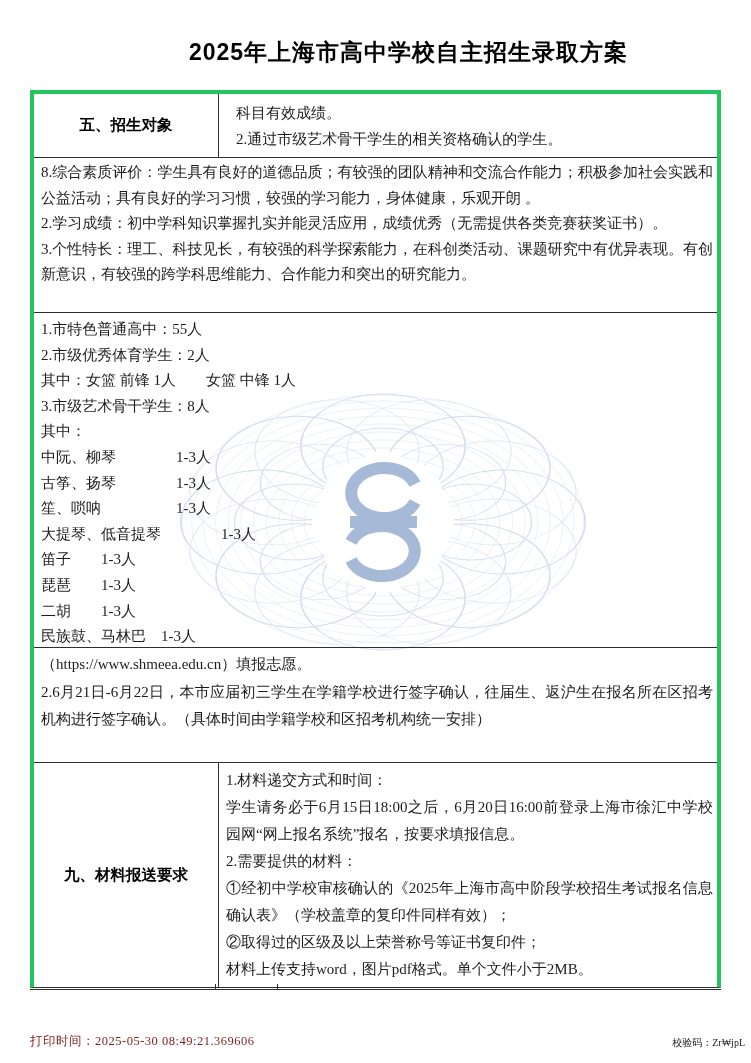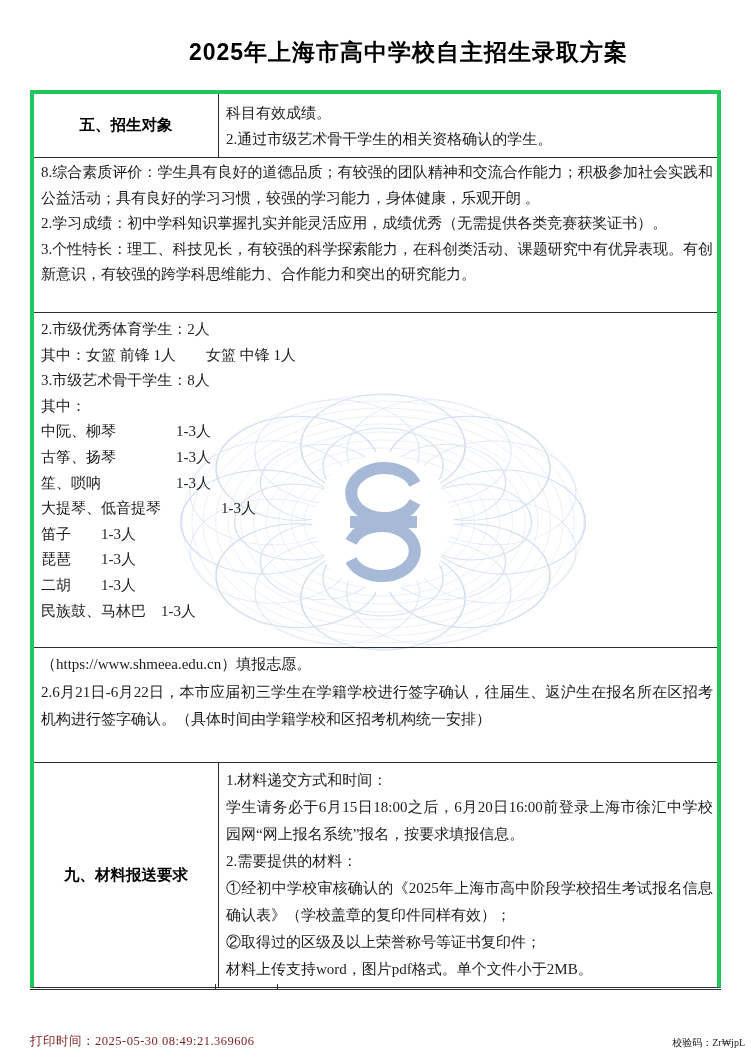--- a/index.html
+++ b/index.html
@@ -52,21 +52,21 @@
     flex:1 1 auto;
     padding:2px 4px 0 7px;
     overflow:hidden;
   }
   .content-cell p {
     font-size:15px;
     white-space:pre-wrap;
     text-align:justify;
     color:#1c1c1c;
   }
-  .row-0 { height:64px; }   .row-0 .content-cell { padding-top:6px; } .row-0 p { line-height:26px; }
+  .row-0 { height:64px; }   .row-0 .content-cell { padding-top:6px; } .row-0 p { line-height:26px;margin-left:10px; }
   .row-1 { height:155px; }  .row-1 p { line-height:25.6px; }
   .row-2 { height:335px; }  .row-2 .content-cell { padding-top:4px; } .row-2 p { line-height:25.6px; }
   .row-3 { height:115px; }  .row-3 .content-cell { padding-top:3px; } .row-3 p { line-height:27.5px; }
   .row-4 { height:224px; }  .row-4 .content-cell { padding-top:4px; } .row-4 p { line-height:27px; }
   
   .bottom-rule2 { position:absolute; left:30px; top:989px; width:691px; height:1px; background:#2e2e2e; z-index:1; }
   .next-col-tick { position:absolute; left:277px; top:984px; width:1px; height:6px; background:#2e2e2e; z-index:1; }
   .divider-tick  { position:absolute; left:215px; top:984px; width:1px; height:6px; background:#2e2e2e; z-index:1; }
   
   .print-time {
@@ -167,20 +167,21 @@
         </div>
         <div class="trow row-1">
           <div class="content-cell">
             <p>8.综合素质评价：学生具有良好的道德品质；有较强的团队精神和交流合作能力；积极参加社会实践和公益活动；具有良好的学习习惯，较强的学习能力，身体健康，乐观开朗 。</p>
             <p>2.学习成绩：初中学科知识掌握扎实并能灵活应用，成绩优秀（无需提供各类竞赛获奖证书）。</p>
             <p>3.个性特长：理工、科技见长，有较强的科学探索能力，在科创类活动、课题研究中有优异表现。有创新意识，有较强的跨学科思维能力、合作能力和突出的研究能力。</p>
           </div>
         </div>
         <div class="trow row-2">
           <div class="content-cell">
+            <p>1.市特色普通高中：55人</p>
             <p>2.市级优秀体育学生：2人</p>
             <p>其中：女篮 前锋 1人　　女篮 中锋 1人</p>
             <p>3.市级艺术骨干学生：8人</p>
             <p>其中：</p>
             <p>中阮、柳琴　　　　1-3人</p>
             <p>古筝、扬琴　　　　1-3人</p>
             <p>笙、唢呐　　　　　1-3人</p>
             <p>大提琴、低音提琴　　　　1-3人</p>
             <p>笛子　　1-3人</p>
             <p>琵琶　　1-3人</p>

